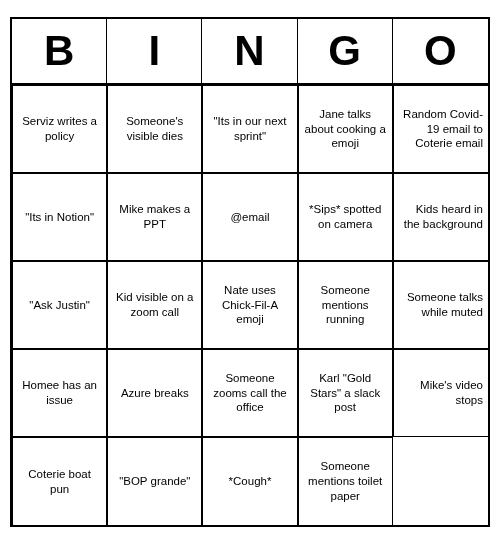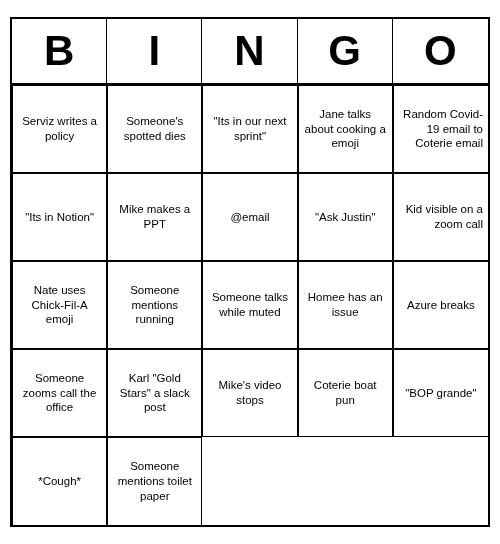--- a/index.html
+++ b/index.html
@@ -64,27 +64,29 @@
 
   <div class="bingo-letter">B</div>
       <div class="bingo-letter">I</div>
       <div class="bingo-letter">N</div>
       <div class="bingo-letter">G</div>
       <div class="bingo-letter">O</div>
     </div>
   <div class="bingo-grid">
 
   <div class="bingo-cell">Serviz writes a policy</div>
-      <div class="bingo-cell">Someone's spotted dies</div>
+      <div class="bingo-cell">Someone's visible dies</div>
       <div class="bingo-cell">"Its in our next sprint"</div>
       <div class="bingo-cell">Jane talks about cooking a emoji</div>
       <div class="bingo-cell">Random Covid-19 email to Coterie email</div>
       <div class="bingo-cell">"Its in Notion"</div>
       <div class="bingo-cell">Mike makes a PPT</div>
       <div class="bingo-cell">@email</div>
+      <div class="bingo-cell">*Sips* spotted on camera</div>
+      <div class="bingo-cell">Kids heard in the background</div>
       <div class="bingo-cell">"Ask Justin"</div>
       <div class="bingo-cell">Kid visible on a zoom call</div>
       <div class="bingo-cell">Nate uses Chick-Fil-A emoji</div>
       <div class="bingo-cell">Someone mentions running</div>
       <div class="bingo-cell">Someone talks while muted</div>
       <div class="bingo-cell">Homee has an issue</div>
       <div class="bingo-cell">Azure breaks</div>
       <div class="bingo-cell">Someone zooms call the office</div>
       <div class="bingo-cell">Karl "Gold Stars" a slack post</div>
       <div class="bingo-cell">Mike's video stops</div>

